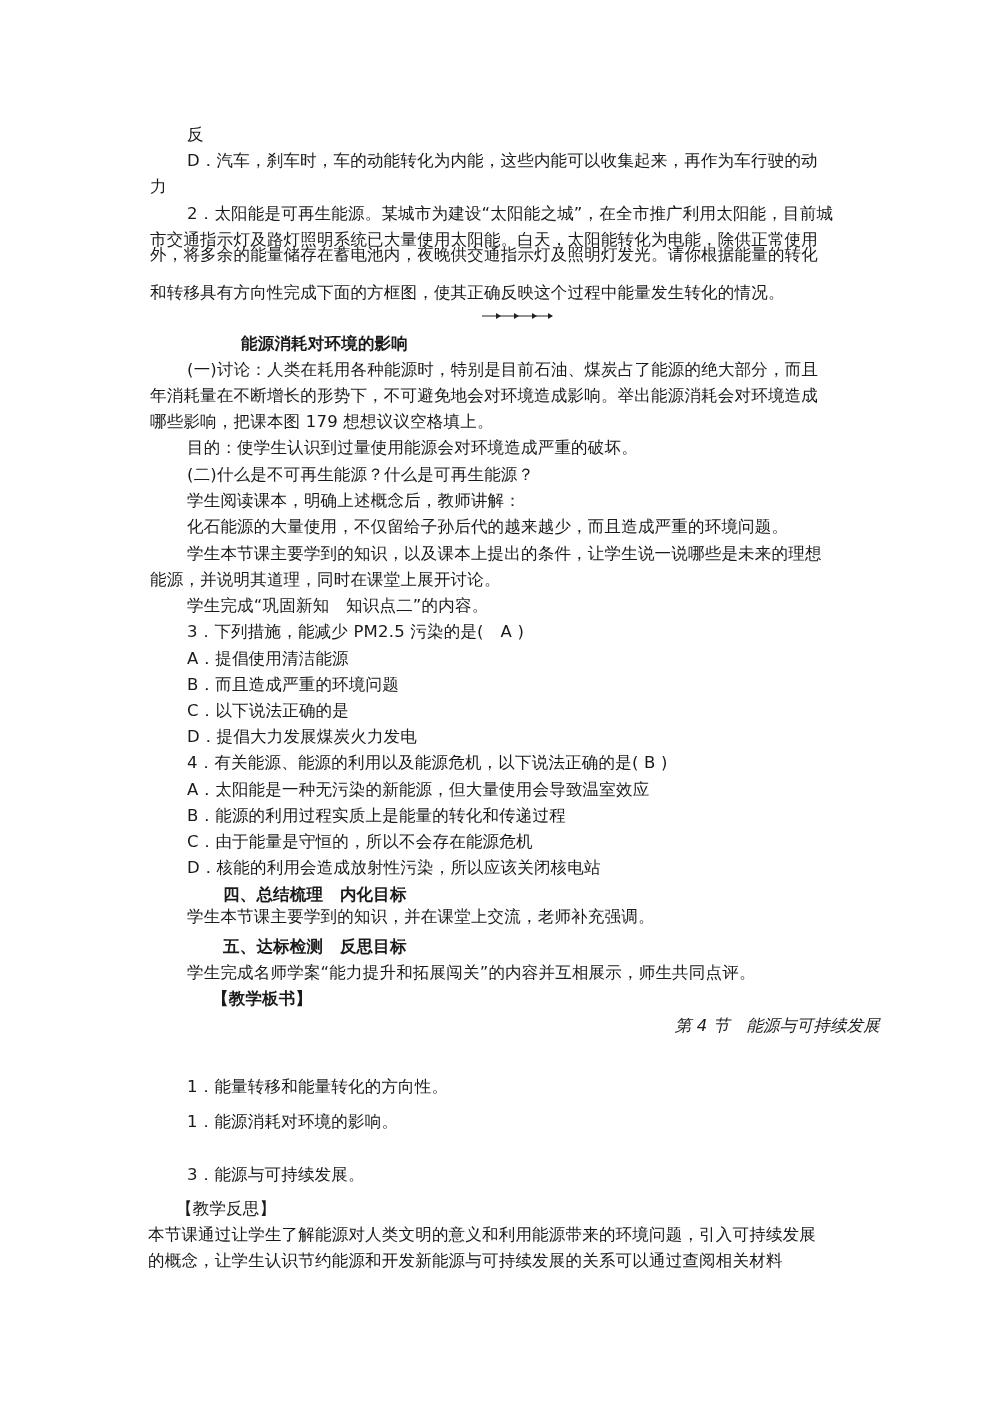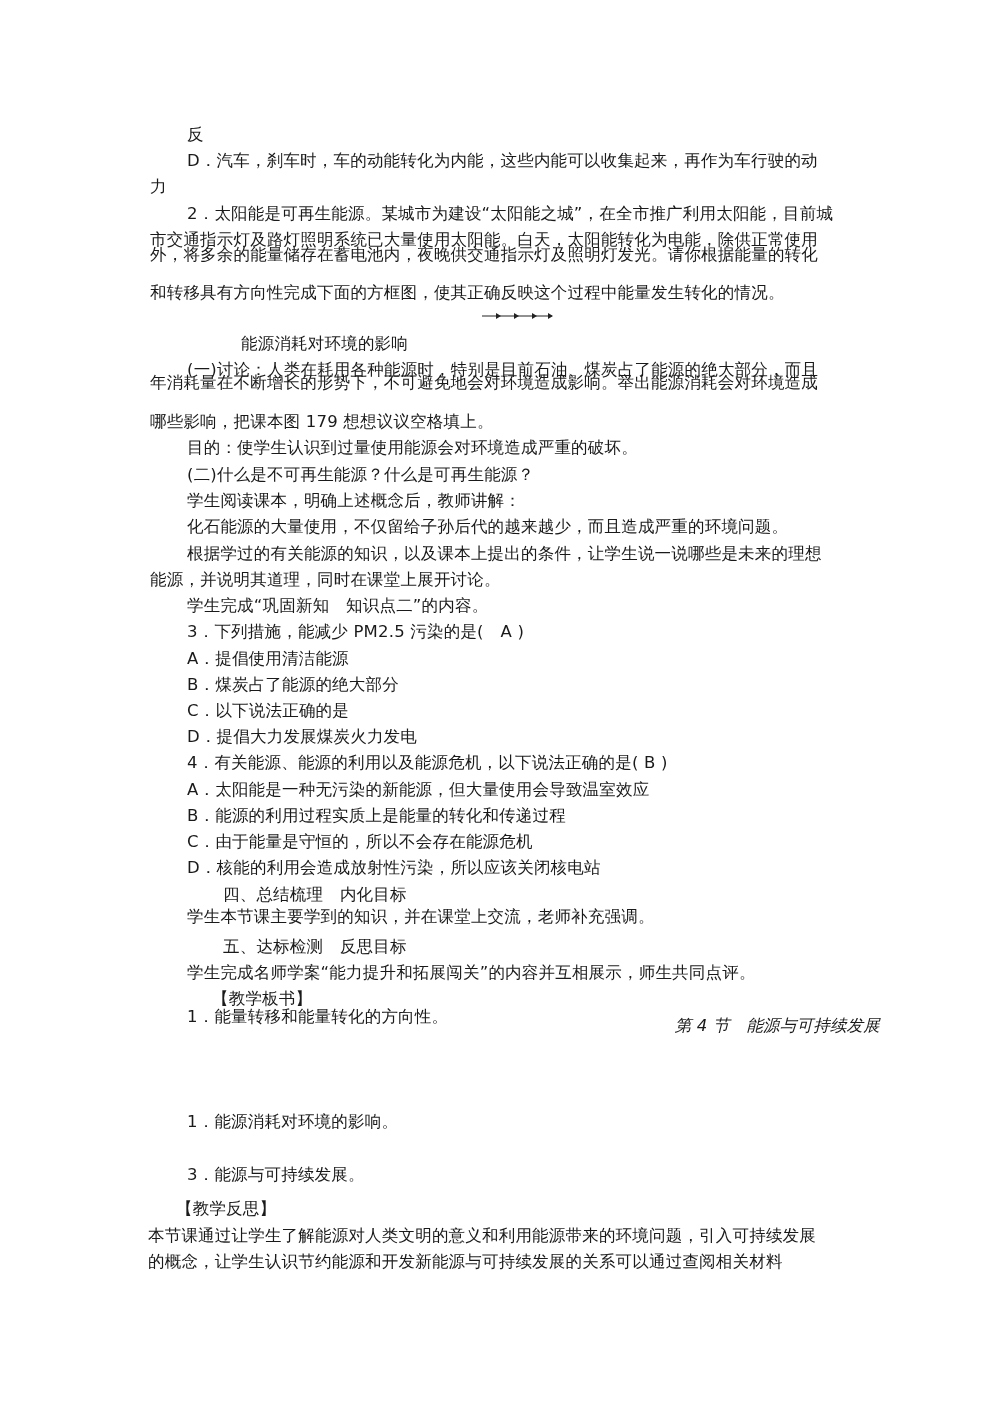--- a/index.html
+++ b/index.html
@@ -5,24 +5,24 @@
     html, body { margin: 0; padding: 0; }
     body {
       width: 1000px; height: 1414px; background: #ffffff; position: relative; overflow: hidden;
       font-family: "DejaVu Sans", "Liberation Sans", sans-serif; color: #1a1a1a;
     }
     .line {
       position: absolute; left: 150px; width: 720px; font-size: 16.5px; line-height: 22px;
       white-space: nowrap; letter-spacing: 0.2px;
     }
     .ind { left: 187px; }
-    .bold { font-weight: normal; padding-left: 36px; }
+    .bold { font-weight: bold; padding-left: 36px; }
     .center { left: 150px; width: 720px; text-align: right; font-style: italic; }
     .arrows { position: absolute; left: 482px; top: 309px; width: 72px; height: 14px; }
-    .refl { left: 148px; }
+    .refl { left: 148px; font-family: Liberation Mono, monospace; }
   </style>
 </head>
 <body>
 
 <div>
 
   <div class="line ind" style="top:124px">反</div>
   <div class="line ind" style="top:150px">D．汽车，刹车时，车的动能转化为内能，这些内能可以收集起来，再作为车行驶的动</div>
   <div class="line" style="top:176px">力</div>
   <div class="line ind" style="top:203px">2．太阳能是可再生能源。某城市为建设“太阳能之城”，在全市推广利用太阳能，目前城</div>
@@ -33,50 +33,50 @@
   <svg class="arrows" viewBox="0 0 72 14">
     <line x1="0" y1="7" x2="70" y2="7" stroke="#222" stroke-width="1"></line>
     <polygon points="14,4 19,7 14,10" fill="#222"></polygon>
     <polygon points="32,4 37,7 32,10" fill="#222"></polygon>
     <polygon points="50,4 55,7 50,10" fill="#222"></polygon>
     <polygon points="66,4 71,7 66,10" fill="#222"></polygon>
   </svg>
 
   <div class="line bold" style="top:333px; left:205px">能源消耗对环境的影响</div>
   <div class="line ind" style="top:359px">(一)讨论：人类在耗用各种能源时，特别是目前石油、煤炭占了能源的绝大部分，而且</div>
-  <div class="line" style="top:372px">年消耗量在不断增长的形势下，不可避免地会对环境造成影响。举出能源消耗会对环境造成</div>
+  <div class="line" style="top:385px">年消耗量在不断增长的形势下，不可避免地会对环境造成影响。举出能源消耗会对环境造成</div>
   <div class="line" style="top:411px">哪些影响，把课本图 179 想想议议空格填上。</div>
   <div class="line ind" style="top:437px">目的：使学生认识到过量使用能源会对环境造成严重的破坏。</div>
   <div class="line ind" style="top:464px">(二)什么是不可再生能源？什么是可再生能源？</div>
   <div class="line ind" style="top:490px">学生阅读课本，明确上述概念后，教师讲解：</div>
   <div class="line ind" style="top:516px">化石能源的大量使用，不仅留给子孙后代的越来越少，而且造成严重的环境问题。</div>
-  <div class="line ind" style="top:543px">根据学过的有关能源的知识，以及课本上提出的条件，让学生说一说哪些是未来的理想</div>
+  <div class="line ind" style="top:543px">学生本节课主要学到的知识，以及课本上提出的条件，让学生说一说哪些是未来的理想</div>
   <div class="line" style="top:569px">能源，并说明其道理，同时在课堂上展开讨论。</div>
   <div class="line ind" style="top:595px">学生完成“巩固新知　知识点二”的内容。</div>
 
   <div class="line ind" style="top:621px">3．下列措施，能减少 PM2.5 污染的是(　A )</div>
   <div class="line ind" style="top:648px">A．提倡使用清洁能源</div>
-  <div class="line ind" style="top:674px">B．煤炭占了能源的绝大部分</div>
+  <div class="line ind" style="top:674px">B．而且造成严重的环境问题</div>
   <div class="line ind" style="top:700px">C．以下说法正确的是</div>
   <div class="line ind" style="top:726px">D．提倡大力发展煤炭火力发电</div>
 
   <div class="line ind" style="top:752px">4．有关能源、能源的利用以及能源危机，以下说法正确的是( B )</div>
   <div class="line ind" style="top:779px">A．太阳能是一种无污染的新能源，但大量使用会导致温室效应</div>
   <div class="line ind" style="top:805px">B．能源的利用过程实质上是能量的转化和传递过程</div>
   <div class="line ind" style="top:831px">C．由于能量是守恒的，所以不会存在能源危机</div>
   <div class="line ind" style="top:857px">D．核能的利用会造成放射性污染，所以应该关闭核电站</div>
 
   <div class="line ind bold" style="top:884px">四、总结梳理　内化目标</div>
   <div class="line ind" style="top:906px">学生本节课主要学到的知识，并在课堂上交流，老师补充强调。</div>
   <div class="line ind bold" style="top:936px">五、达标检测　反思目标</div>
   <div class="line ind" style="top:962px">学生完成名师学案“能力提升和拓展闯关”的内容并互相展示，师生共同点评。</div>
 
   <div class="line bold" style="top:988px; left:176px">【教学板书】</div>
   <div class="line center" style="top:1015px; left:160px">第 4 节　能源与可持续发展</div>
-  <div class="line ind" style="top:1006px">1．能量转移和能量转化的方向性。</div>
+  <div class="line ind" style="top:1076px">1．能量转移和能量转化的方向性。</div>
   <div class="line ind" style="top:1111px">1．能源消耗对环境的影响。</div>
   <div class="line ind" style="top:1164px">3．能源与可持续发展。</div>
 
   <div class="line" style="top:1198px; left:176px">【教学反思】</div>
   <div class="line refl" style="top:1225px">本节课通过让学生了解能源对人类文明的意义和利用能源带来的环境问题，引入可持续发展</div>
   <div class="line refl" style="top:1251px">的概念，让学生认识节约能源和开发新能源与可持续发展的关系可以通过查阅相关材料</div>
 
 </div>
 
 </body></html>

